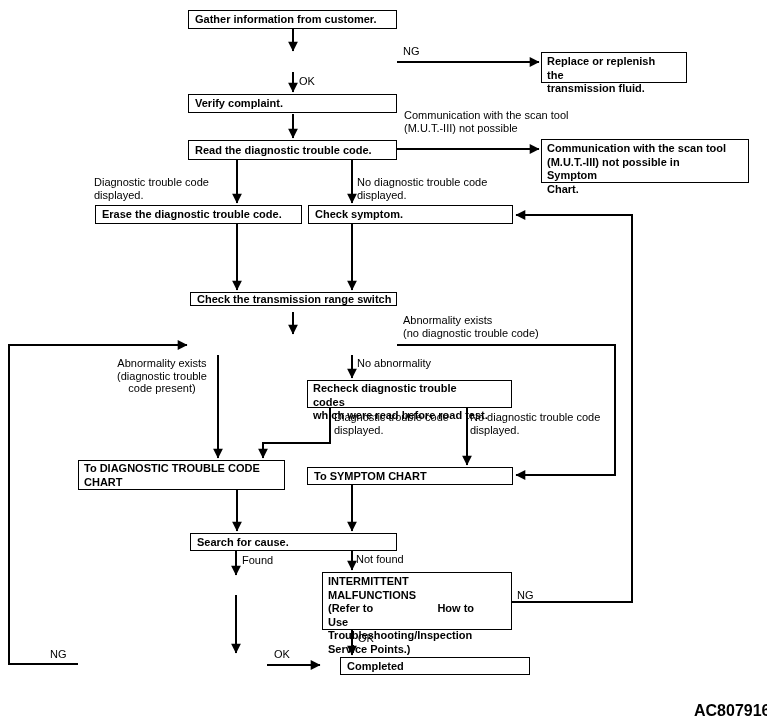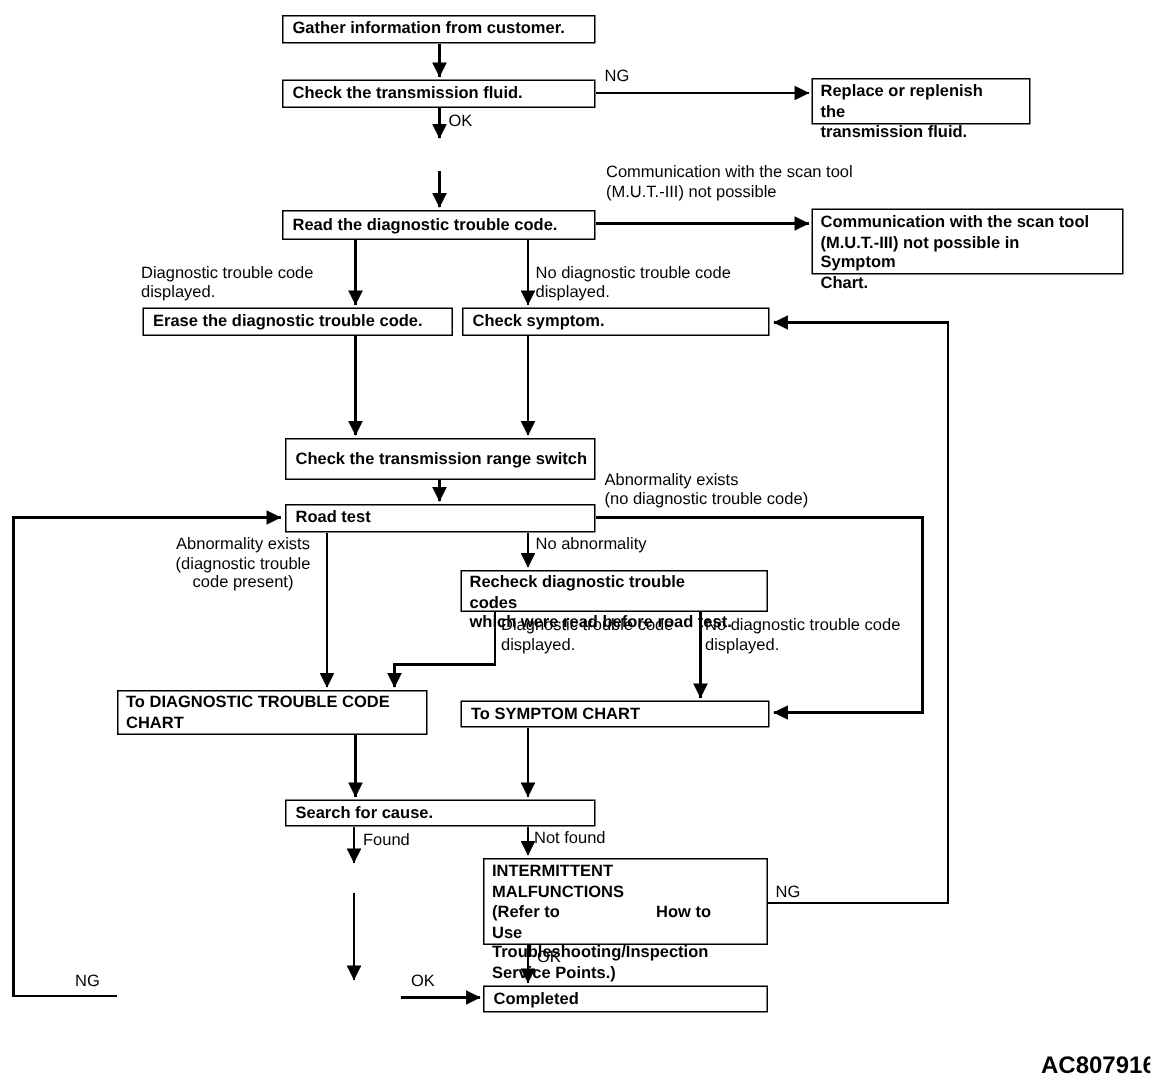--- a/index.html
+++ b/index.html
@@ -54,42 +54,41 @@
       <line x1="352" y1="551" x2="352" y2="570" marker-end="url(#arrow)"></line>
       <line x1="236" y1="595" x2="236" y2="653" marker-end="url(#arrow)"></line>
       <line x1="352" y1="630" x2="352" y2="655" marker-end="url(#arrow)"></line>
       <polyline points="512,602 632,602 632,215 516,215" marker-end="url(#arrow)"></polyline>
       <polyline points="78,664 9,664 9,345 187,345" marker-end="url(#arrow)"></polyline>
       <line x1="267" y1="665" x2="320" y2="665" marker-end="url(#arrow)"></line>
     </g>
   </svg>
 
   <div class="node" style="left:188px;top:10px;width:209px;height:19px">Gather information from customer.</div>
-  <div class="node" style="left:188px;top:53px;width:209px;height:19px">Check the transmission fluid.</div>
   <div class="node multi" style="left:541px;top:52px;width:146px;height:31px">Replace or replenish the
 transmission fluid.</div>
+  <div class="node" style="left:188px;top:94px;width:209px;height:19px">Verify complaint.</div>
   <div class="node" style="left:188px;top:140px;width:209px;height:20px">Read the diagnostic trouble code.</div>
   <div class="node multi" style="left:541px;top:139px;width:208px;height:44px">Communication with the scan tool
 (M.U.T.-III) not possible in Symptom
 Chart.</div>
   <div class="node" style="left:95px;top:205px;width:207px;height:19px">Erase the diagnostic trouble code.</div>
   <div class="node" style="left:308px;top:205px;width:205px;height:19px">Check symptom.</div>
-  <div class="node" style="left:190px;top:292px;width:207px;height:28px">Check the transmission range switch</div>
-  <div class="node" style="left:190px;top:336px;width:207px;height:19px">Road test</div>
+  <div class="node" style="left:190px;top:292px;width:207px;height:14px">Check the transmission range switch</div>
   <div class="node multi" style="left:307px;top:380px;width:205px;height:28px;padding-top:1px">Recheck diagnostic trouble codes
 which were read before road test.</div>
   <div class="node multi" style="left:78px;top:460px;width:207px;height:30px;padding-top:1px">To DIAGNOSTIC TROUBLE CODE
 CHART</div>
   <div class="node" style="left:307px;top:467px;width:206px;height:18px">To SYMPTOM CHART</div>
   <div class="node" style="left:190px;top:533px;width:207px;height:18px">Search for cause.</div>
   <div class="node multi" style="left:322px;top:572px;width:190px;height:58px">INTERMITTENT MALFUNCTIONS
 (Refer to                     How to Use
 Troubleshooting/Inspection
 Service Points.)</div>
-  <div class="node" style="left:322px;top:657px;width:190px;height:18px">Completed</div>
+  <div class="node" style="left:340px;top:657px;width:190px;height:18px">Completed</div>
 
   <div class="lbl" style="left:403px;top:45px">NG</div>
   <div class="lbl" style="left:299px;top:75px">OK</div>
   <div class="lbl" style="left:404px;top:109px">Communication with the scan tool
 (M.U.T.-III) not possible</div>
   <div class="lbl" style="left:94px;top:176px">Diagnostic trouble code
 displayed.</div>
   <div class="lbl" style="left:357px;top:176px">No diagnostic trouble code
 displayed.</div>
   <div class="lbl" style="left:403px;top:314px">Abnormality exists

